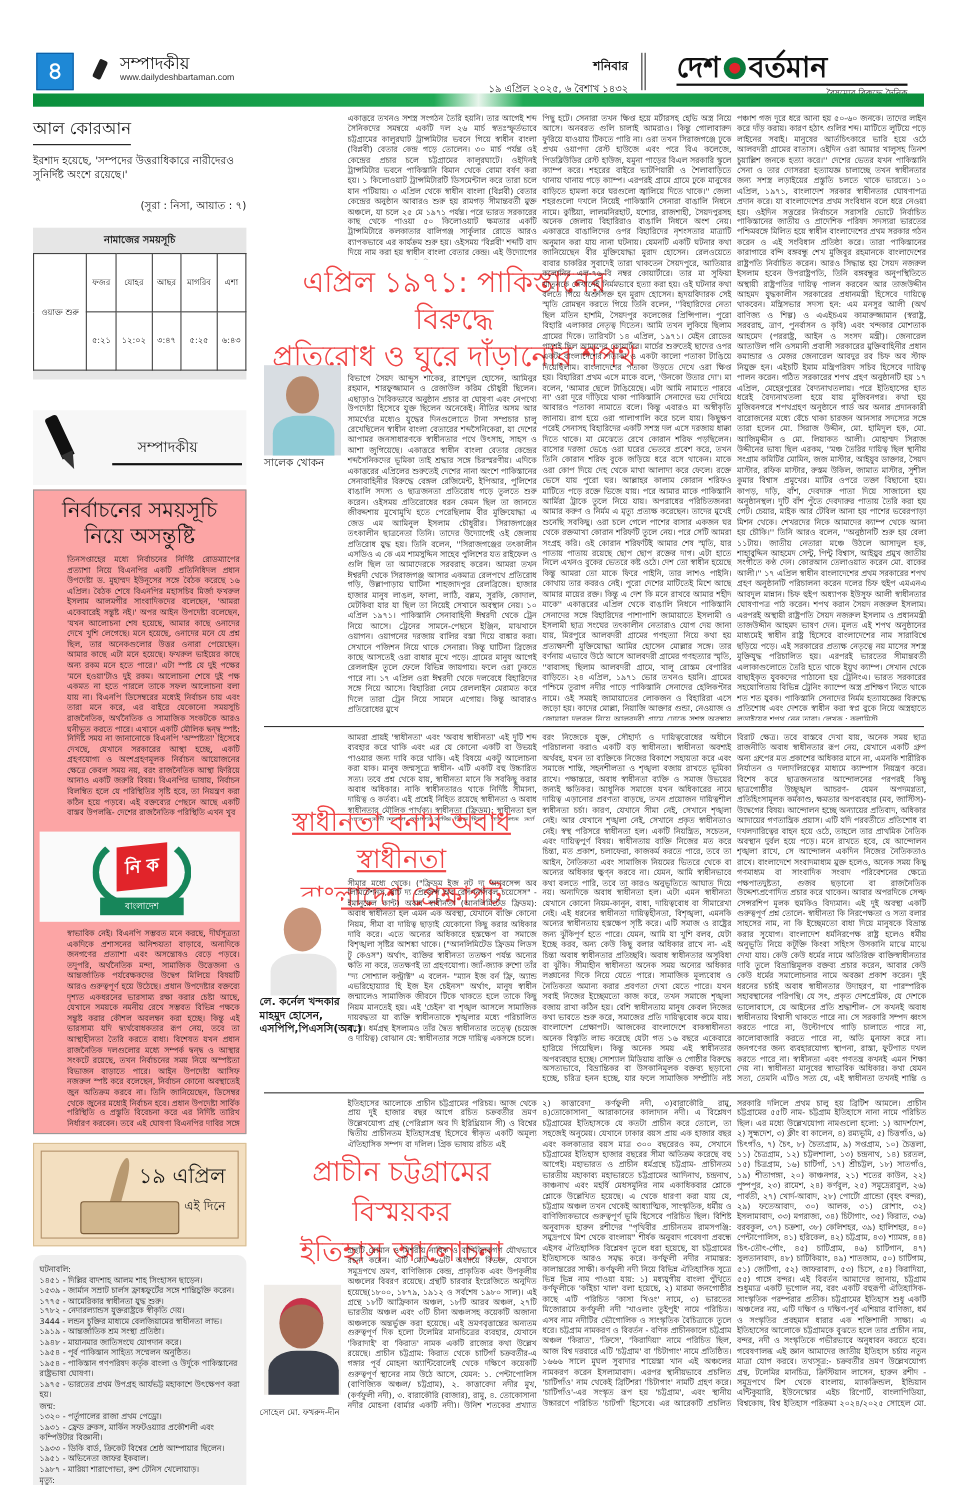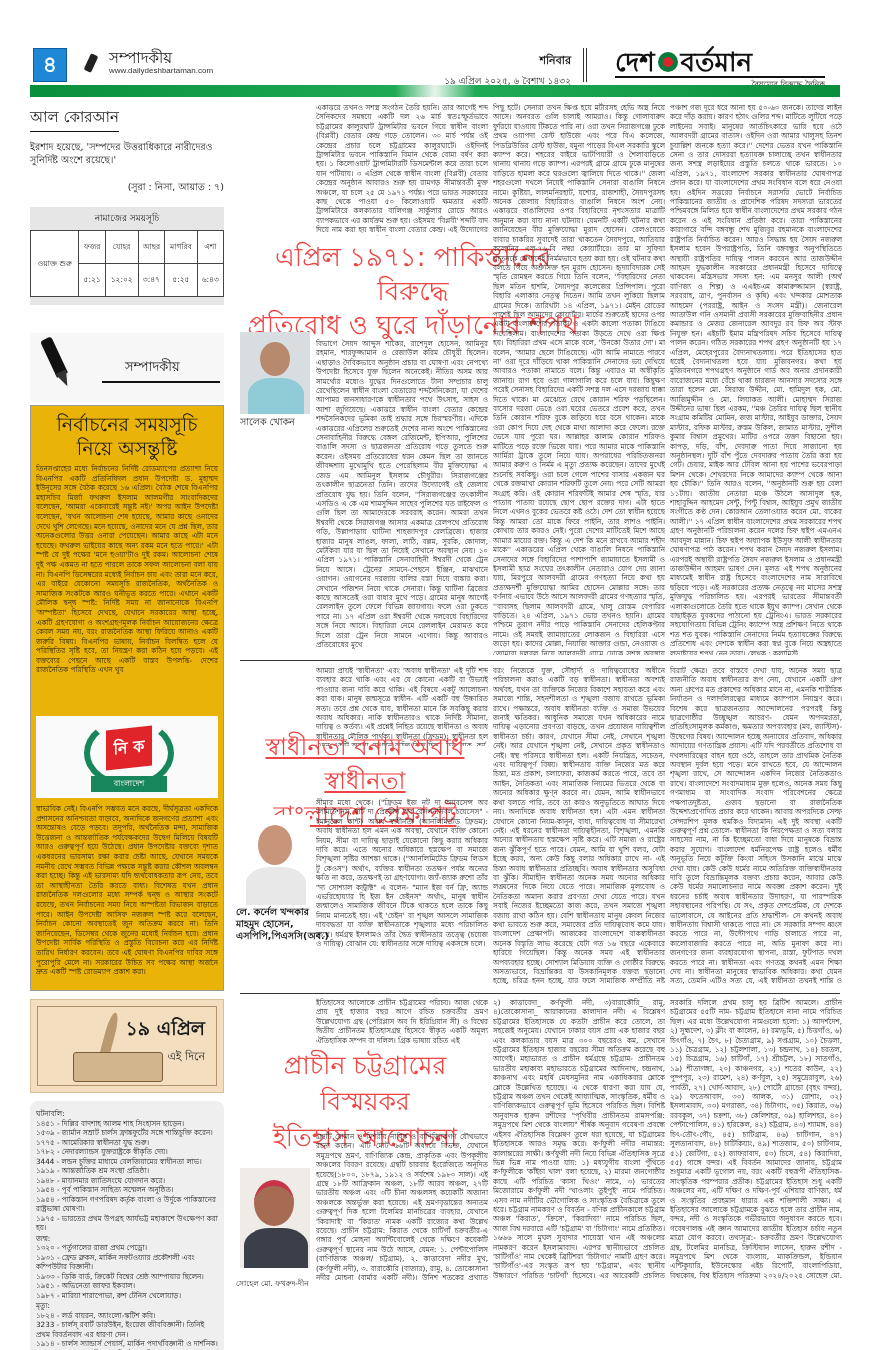--- a/index.html
+++ b/index.html
@@ -25,39 +25,39 @@
   .brand-flag:after { content: ""; position: absolute; left: 5px; top: 5px; width: 10px; height: 10px; background: #e0242b; border-radius: 50%; }
   .brand-tag { font-size: 8px; text-align: right; margin-right: 30px; border-top: 2px solid #111; }
   .green-bar { position: absolute; top: 85px; left: 30px; width: 810px; height: 12px; background: linear-gradient(to right, #0a8f3c 0%, #1faa55 45%, #e8f5ec 50%, #1faa55 55%, #0a8f3c 100%); }
 
   
   .left { position: absolute; left: 30px; top: 100px; width: 194px; }
   .quran-title { font-size: 15px; margin-top: 5px; display: inline-block; border-bottom: 1px solid #111; padding-bottom: 1px; }
   .quran-text { font-size: 9.5px; line-height: 13px; margin-top: 8px; }
   .quran-ref { font-size: 9.5px; text-align: right; margin-top: 14px; }
   .prayer-box { margin-top: 12px; background: #e6e6e6; padding: 4px 0 8px 0; }
-  .prayer-title { text-align: center; font-size: 9px; font-weight: normal; padding-bottom: 4px; }
+  .prayer-title { text-align: center; font-size: 9px; font-weight: bold; padding-bottom: 4px; }
   table.prayer { width: 100%; border-collapse: collapse; background: #fff; font-size: 7.5px; text-align: center; }
-  table.prayer td { border: 1px solid #444; padding: 10px 1px; }
+  table.prayer td { border: 1px solid #444; padding: 20px 1px; }
   .editorial-banner { margin-top: 28px; height: 68px; position: relative; background: #f7f7f7; }
   .fountain-pen { position: absolute; left: 12px; top: 4px; width: 28px; height: 56px; }
   .fountain-pen:before { content: ""; position: absolute; left: 6px; top: 0; width: 12px; height: 40px; background: #111; transform: rotate(-25deg); border-radius: 3px 3px 0 0; }
   .fountain-pen:after { content: ""; position: absolute; left: 16px; top: 34px; width: 0; height: 0; border-left: 6px solid transparent; border-right: 6px solid transparent; border-top: 16px solid #333; transform: rotate(-25deg); }
   .editorial-label { position: absolute; left: 95px; top: 24px; font-size: 13px; }
   .editorial-line { position: absolute; left: 72px; right: 4px; top: 48px; height: 2px; background: #111; }
-  .editorial-box { margin-top: 4px; border: 1px solid #999; background: #eab308; padding: 6px 5px; }
+  .editorial-box { margin-top: 4px; border: 1px solid #999; background: #fca5a5; padding: 6px 5px; }
   .editorial-head { font-size: 19px; text-align: center; line-height: 24px; font-weight: normal; }
-  .editorial-body { font-size: 7.2px; line-height: 9.6px; text-align: justify; margin-top: 4px; }
+  .editorial-body { font-size: 7.2px; line-height: 9.6px; text-align: justify; margin-top: 4px; margin-left: 25px; }
   .ec-logo { height: 82px; margin: 6px 0; background: #fafafa; position: relative; }
   .ec-box { position: absolute; left: 70px; top: 12px; width: 46px; height: 40px; background: #e1242a; color: #fff; font-size: 16px; font-weight: bold; text-align: center; line-height: 40px; transform: skewY(-6deg); }
   .ec-wreath { position: absolute; left: 48px; top: 2px; width: 90px; height: 70px; border: 6px solid #17865a; border-top-color: transparent; border-radius: 50%; }
   .ec-ribbon { position: absolute; left: 55px; top: 60px; width: 76px; height: 16px; background: #17865a; color: #fff; font-size: 8px; text-align: center; line-height: 16px; }
   .thisday-banner { margin-top: 8px; height: 94px; background: #f3dfc0; position: relative; border: 1px solid #d9bf94; }
   .thisday-inner { position: absolute; left: 6px; top: 6px; right: 6px; bottom: 6px; border: 1px solid #b3916a; }
-  .thisday-date { position: absolute; right: 18px; top: 14px; font-size: 19px; font-weight: bold; }
+  .thisday-date { position: absolute; right: 18px; top: 14px; font-size: 19px; font-weight: normal; }
   .thisday-sub { position: absolute; right: 18px; top: 48px; font-size: 11px; }
   .books { position: absolute; left: 42px; top: 52px; width: 90px; height: 30px; background: #d1b68d; border: 1px solid #7b5d3a; border-radius: 3px; }
   .quill { position: absolute; left: 74px; top: 12px; width: 10px; height: 44px; background: #b89970; border-radius: 50% 50% 0 0; transform: rotate(15deg); }
   .thisday-list { margin-top: 8px; background: #efefef; border-radius: 8px; padding: 8px 6px; font-size: 7.2px; line-height: 9.5px; }
   .thisday-list .group { margin-top: 1px; }
 
   
   .hdiv { position: absolute; left: 240px; height: 1px; background: #333; }
   .col { position: absolute; font-size: 7.2px; line-height: 9.4px; text-align: justify; color: #222; overflow: hidden; }
   .headline { position: absolute; font-size: 26px; line-height: 34px; text-align: center; color: #ef4444; font-weight: normal; }

